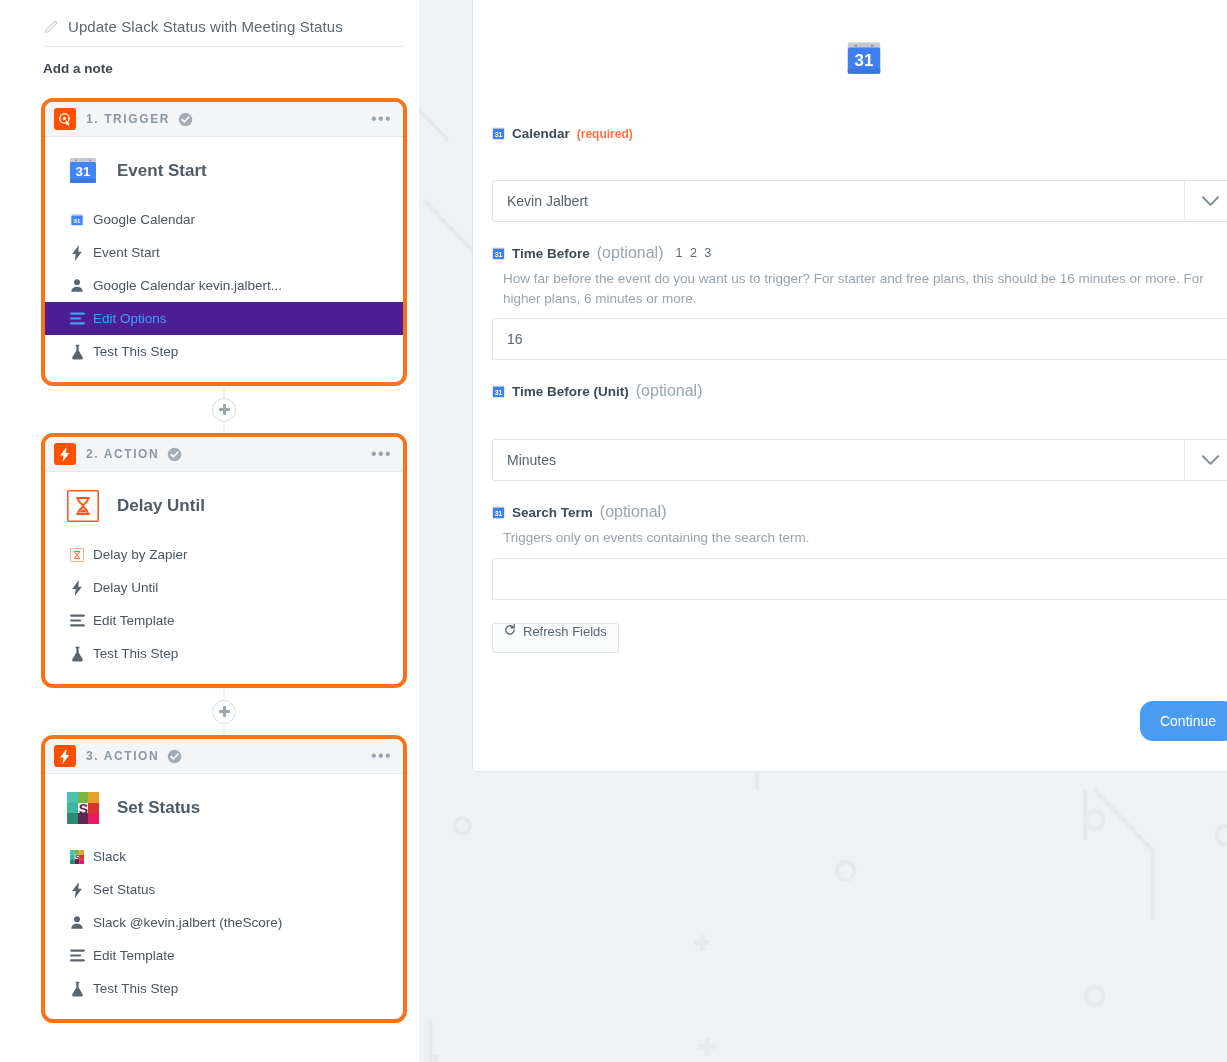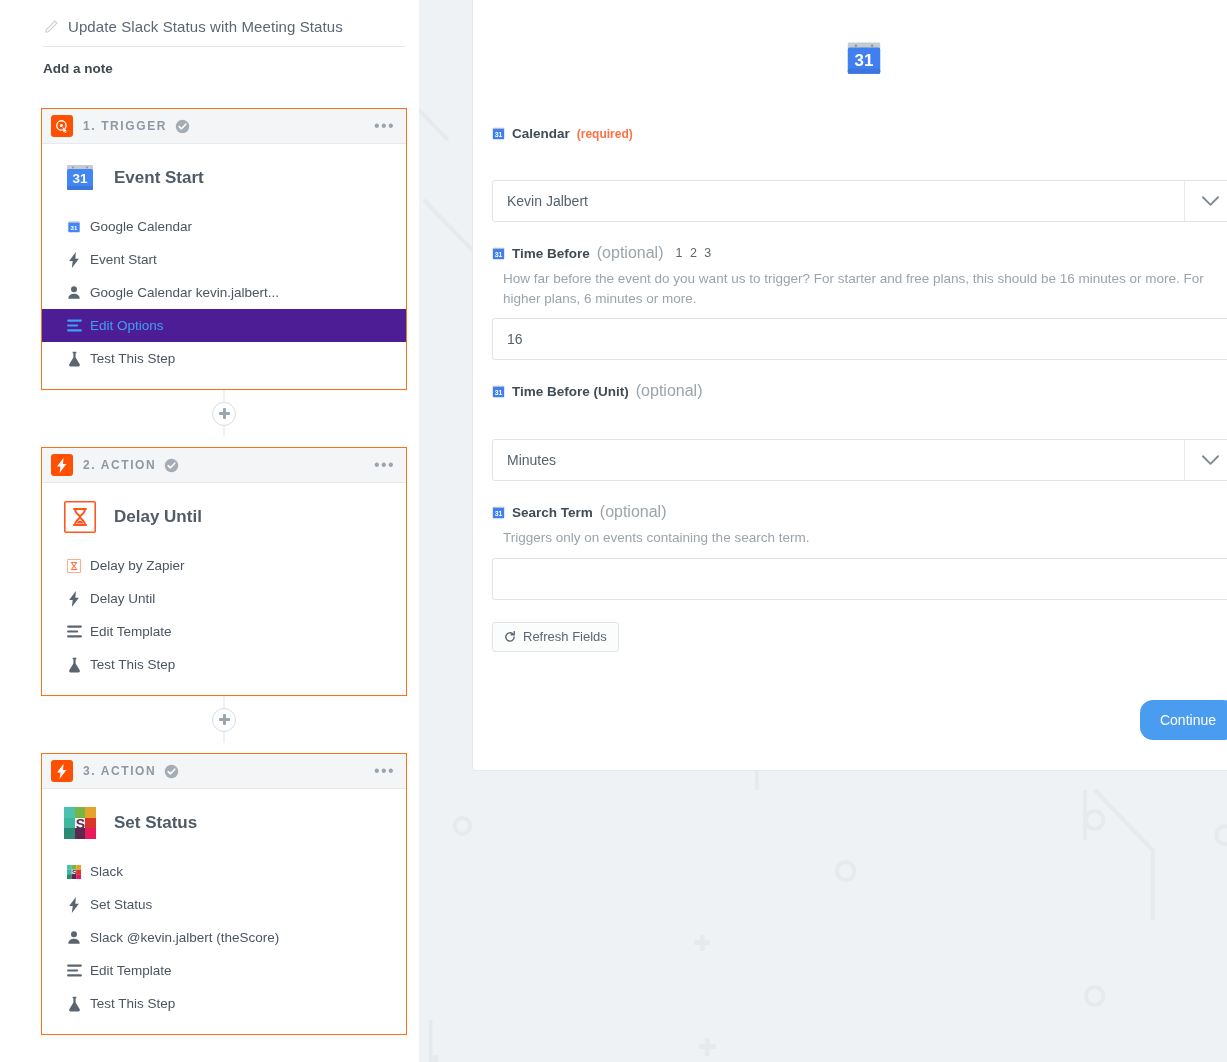--- a/index.html
+++ b/index.html
@@ -37,26 +37,25 @@
     margin: 0 14px 0 14px;
   }
   .add-note {
     font-size: 13.5px; font-weight: bold; color: #3d4850;
     padding: 14px 16px 0 14px;
   }
 
   .steps { padding: 22px 12px 0 12px; position: relative; }
 
   .step-card {
-    border: 1px solid #f97316;
-    border-radius: 0;
+    border: 4px solid #f97316;
+    border-radius: 12px;
     background: #ffffff;
     overflow: hidden;
     box-shadow: 0 1px 1px rgba(0,0,0,0.02);
-    margin-top: 10px;
   }
   .step-head {
     display: flex; align-items: center;
     height: 35px;
     background: #f3f5f6;
     border-bottom: 1px solid #e6eaec;
     padding: 0 12px 0 9px;
     position: relative;
   }
   .app-badge {
@@ -185,21 +184,21 @@
   }
   .select-arrow {
     flex: 0 0 51px;
     border-left: 1px solid #e6eaed;
     display: flex; align-items: center; justify-content: center;
     cursor: pointer;
   }
   .select-arrow svg { display: block; }
 
   .refresh-btn {
-    display: inline-flex; align-items: center; gap: 7px;
+    display: inline-flex; gap: 7px;
     height: 30px; padding: 0 11px;
     border: 1px solid #dfe4e8; border-radius: 3px;
     background: #fbfcfc; color: #5b6770;
     font-size: 13px; cursor: pointer;
     font-family: "Liberation Sans", sans-serif;
   }
   .footer-row {
     display: flex; justify-content: flex-end;
     margin-top: 48px;
   }

